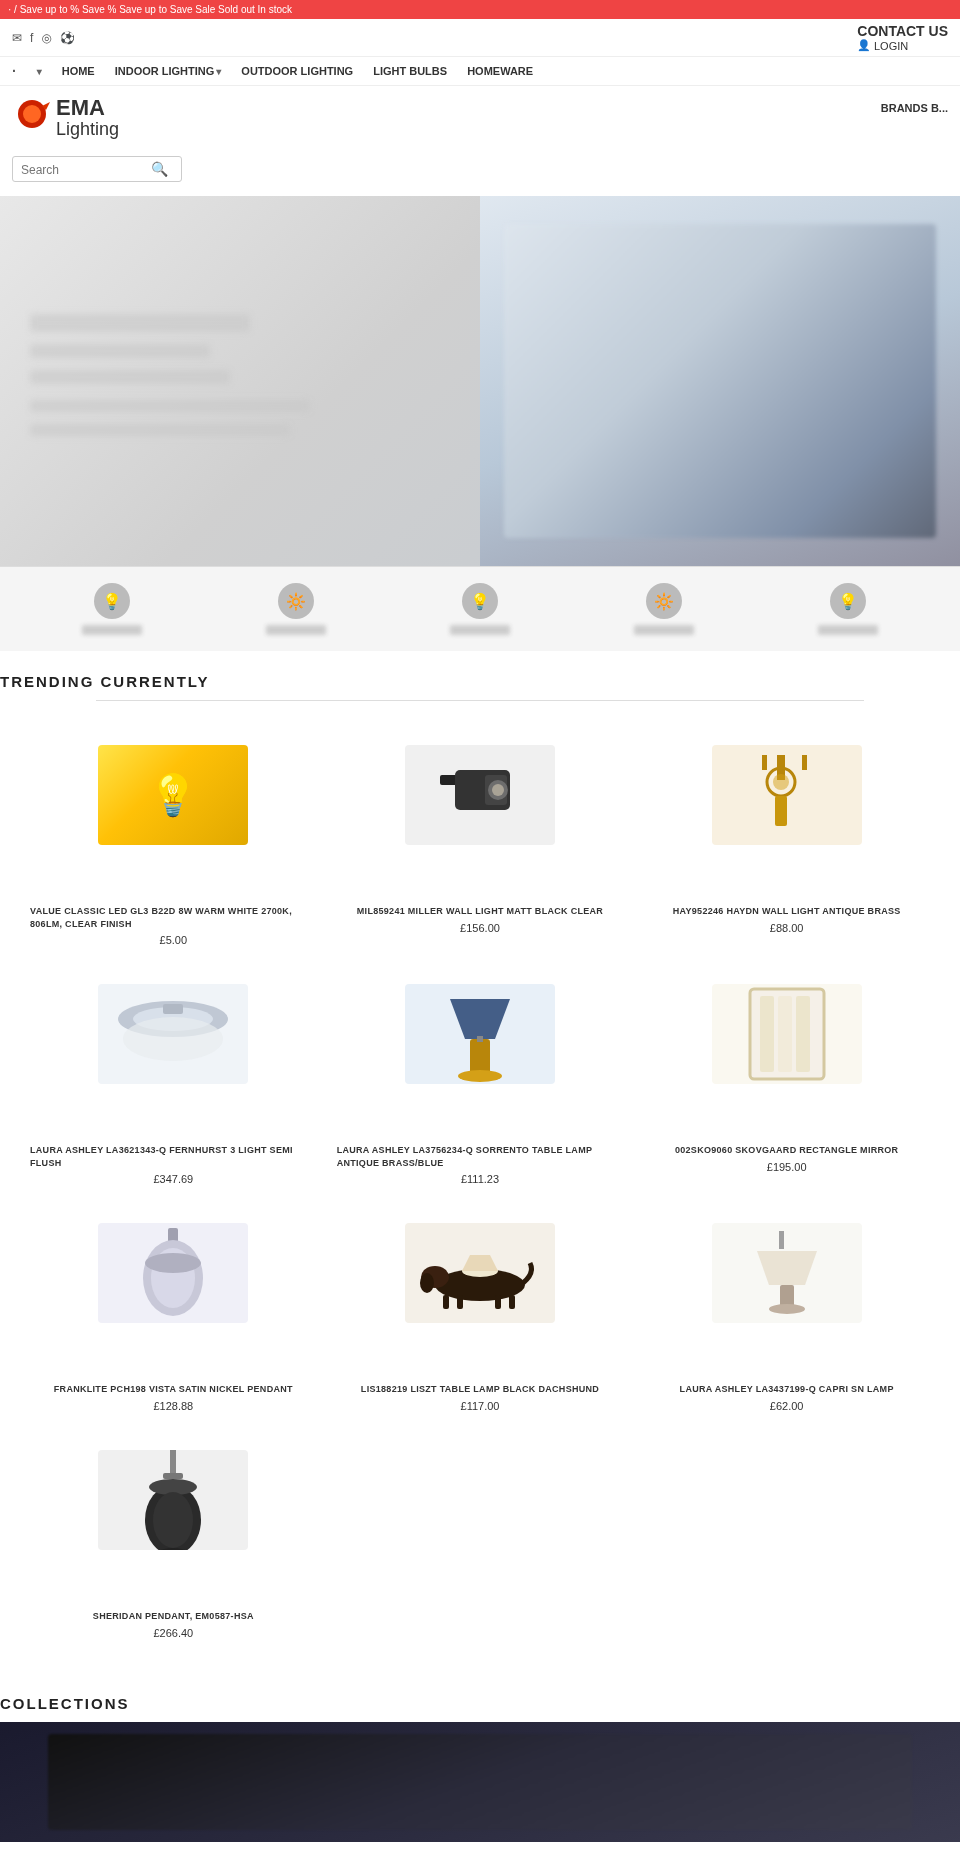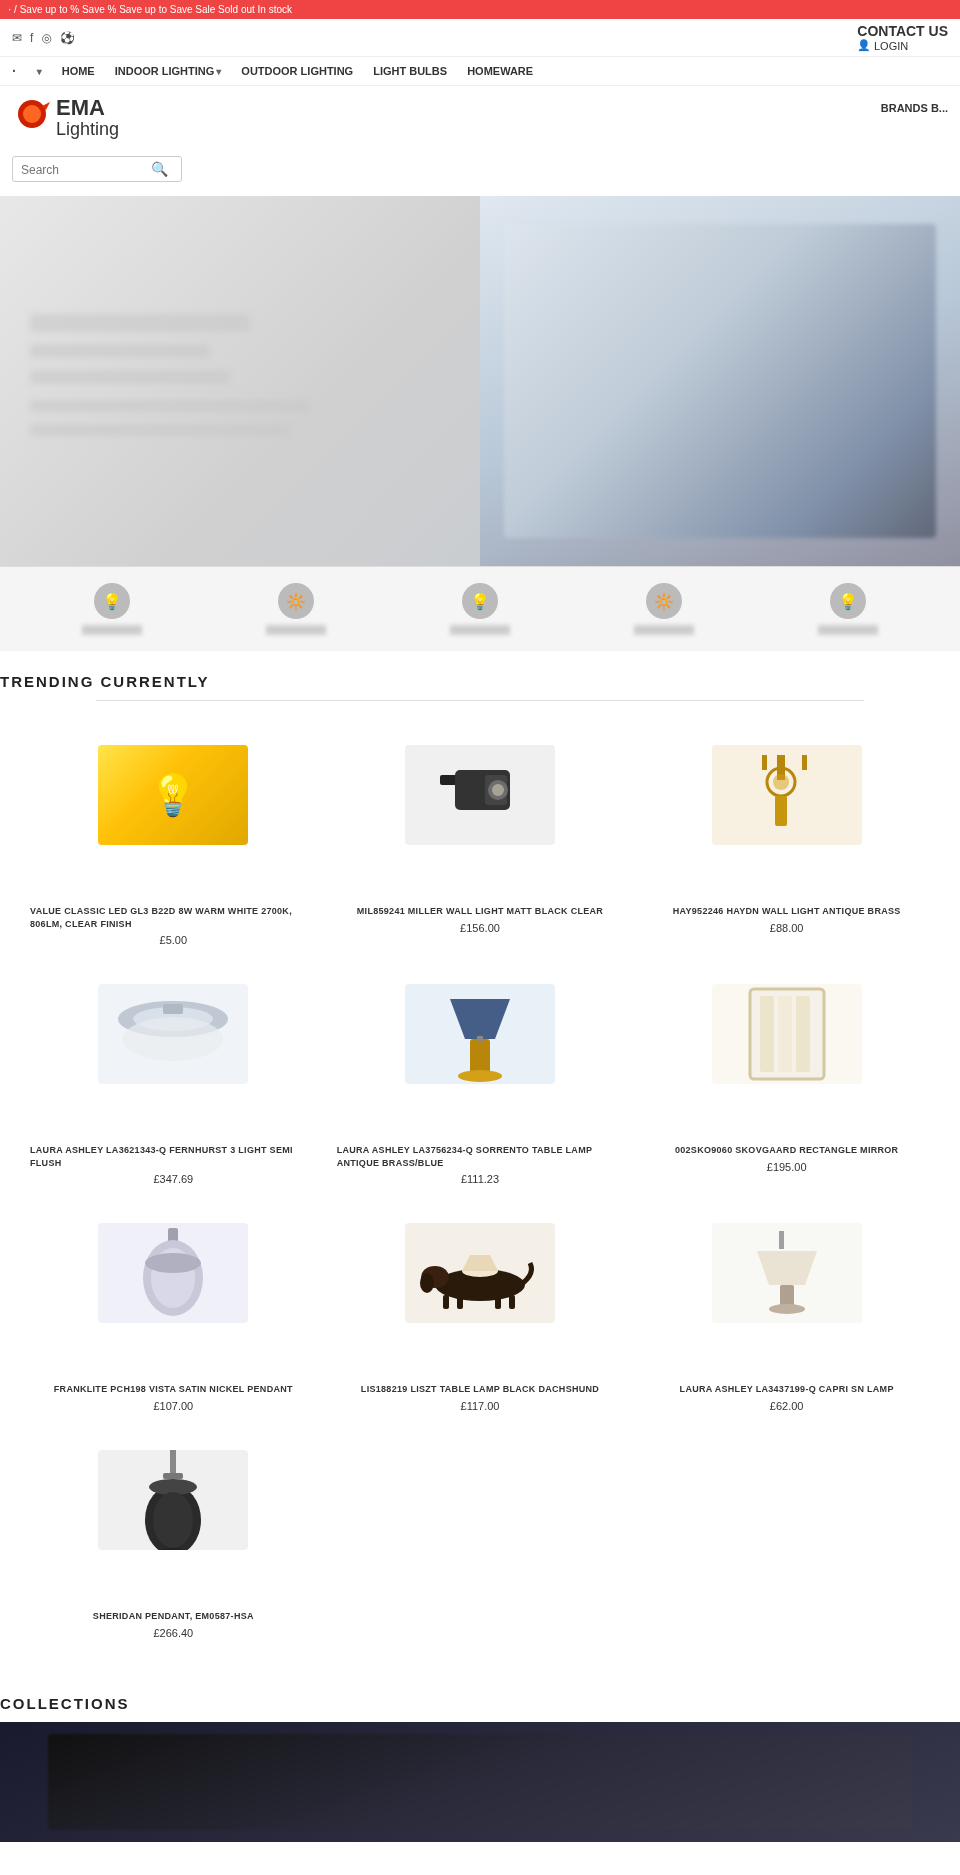--- a/index.html
+++ b/index.html
@@ -430,21 +430,21 @@
 
         <svg width="90" height="100" viewBox="0 0 90 100">
           <rect x="40" y="5" width="10" height="20" rx="2" fill="#a0a0b0"></rect>
           <ellipse cx="45" cy="55" rx="30" ry="38" fill="#c8c8d8"></ellipse>
           <ellipse cx="45" cy="55" rx="22" ry="30" fill="#d8d8e8"></ellipse>
           <ellipse cx="45" cy="40" rx="28" ry="10" fill="#b0b0c0"></ellipse>
         </svg>
       </div>
     </div>
     <div class="product-title">FRANKLITE PCH198 VISTA SATIN NICKEL PENDANT</div>
-    <div class="product-price">£107.00</div>
+    <div class="product-price">£128.88</div>
   </div>
 
   <div class="product-card">
     <div class="product-img-area">
       <div class="product-img-inner" style="background:#f4f0e8;position:relative;display:flex;align-items:center;justify-content:center;">
 
         <svg width="130" height="80" viewBox="0 0 130 80">
 
           <ellipse cx="65" cy="52" rx="45" ry="16" fill="#2a1a0a"></ellipse>
 

